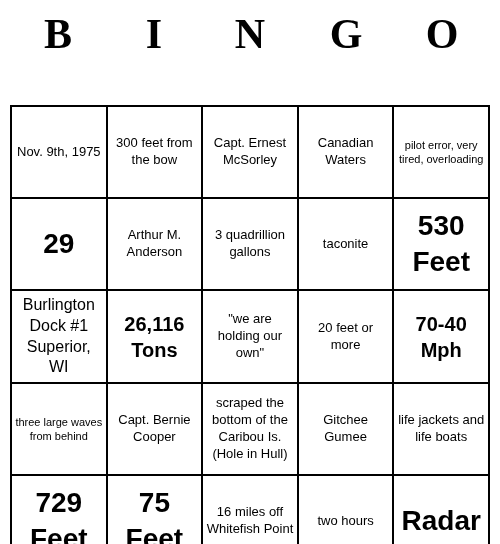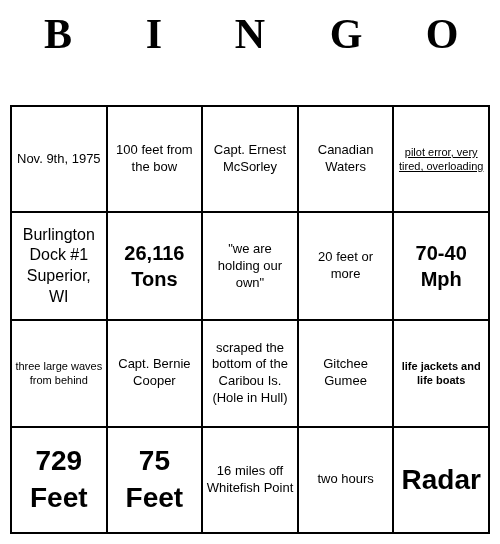--- a/index.html
+++ b/index.html
@@ -76,38 +76,45 @@
     <span class="bingo-letter">O</span>
   </div>
 
 <table class="bingo-grid">
   <thead>
     <tr id="header-row"></tr>
   </thead>
   <tbody id="grid-body">
   <tr>
         <td>Nov. 9th, 1975</td>
-        <td>100 feet from the bow</td>
+        <td>300 feet from the bow</td>
         <td>Capt. Ernest McSorley</td>
         <td>Canadian Waters</td>
-        <td style="font-size: 11px; text-decoration: underline;">pilot error, very tired, overloading</td>
+        <td style="font-size: 11px;">pilot error, very tired, overloading</td>
+      </tr>
+      <tr>
+        <td class="large-text">29</td>
+        <td>Arthur M. Anderson</td>
+        <td>3 quadrillion gallons</td>
+        <td>taconite</td>
+        <td class="large-text">530 Feet</td>
       </tr>
       <tr>
         <td style="font-size: 16px;">Burlington Dock #1 Superior, WI</td>
         <td class="medium-text">26,116 Tons</td>
         <td>"we are holding our own"</td>
         <td>20 feet or more</td>
         <td class="medium-text">70-40 Mph</td>
       </tr>
       <tr>
         <td style="font-size: 11px;">three large waves from behind</td>
         <td>Capt. Bernie Cooper</td>
         <td style="font-size: 13px;">scraped the bottom of the Caribou Is. (Hole in Hull)</td>
         <td>Gitchee Gumee</td>
-        <td style="font-size: 11px; font-weight: bold;">life jackets and life boats</td>
+        <td style="font-size: 13px;">life jackets and life boats</td>
       </tr>
       <tr>
         <td class="large-text">729 Feet</td>
         <td class="large-text">75 Feet</td>
         <td>16 miles off Whitefish Point</td>
         <td>two hours</td>
         <td class="large-text">Radar</td>
       </tr>
     </tbody>
 </table>

